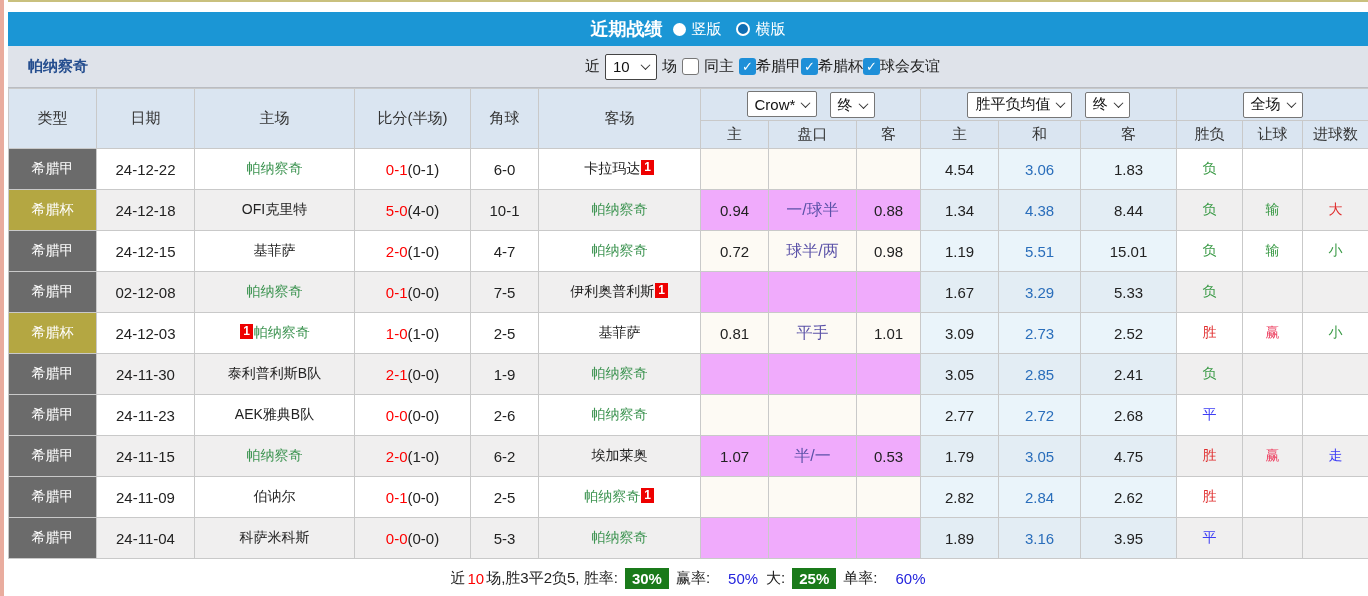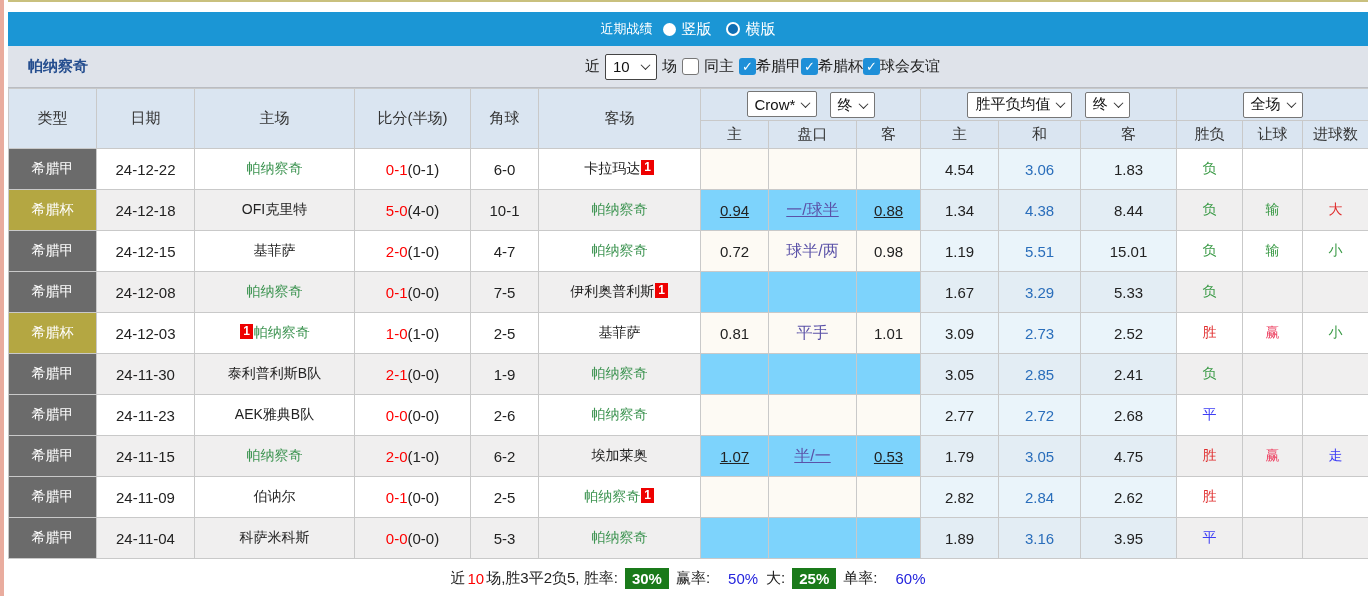--- a/index.html
+++ b/index.html
@@ -10,21 +10,21 @@
   }
   *{box-sizing:border-box;}
   html,body{margin:0;padding:0;}
   body{width:1368px;height:596px;overflow:hidden;background:#fff;position:relative;
        font-family:"Liberation Sans","DejaVu Sans",sans-serif;color:#222;}
   .left-strip{position:absolute;left:0;top:0;bottom:0;width:4px;background:#e9ac9e;}
   .topline{margin-left:8px;height:2px;background:#c9c07e;}
   .gap{height:10px;}
   .titlebar{margin-left:8px;height:34px;background:var(--header-blue);display:flex;
             align-items:center;justify-content:center;gap:10px;color:#fff;}
-  .titlebar .title{font-size:13px;font-weight:normal;}
+  .titlebar .title{font-size:18px;font-weight:bold;}
   .radio-opt{display:inline-flex;align-items:center;gap:6px;cursor:pointer;}
   .radio{width:13px;height:13px;border-radius:50%;background:#fff;display:inline-block;}
   .radio.unsel{background:#0f6eb3;border:2.5px solid #fff;width:14px;height:14px;}
   .radio-label{font-size:15px;color:#fff;}
   .filterbar{margin-left:8px;height:42px;background:#dfe3ea;display:flex;align-items:center;
              border-bottom:1px solid #b9bcc2;}
   .team-title{margin-left:20px;font-size:15px;font-weight:bold;color:#254e8f;}
   .filters{margin-left:auto;margin-right:428px;display:flex;align-items:center;gap:5px;font-size:15px;}
   .select{display:inline-flex;align-items:center;justify-content:space-between;background:#fff;
           border:1px solid #767676;border-radius:2px;height:26px;padding:0 7px;font-size:15px;color:#111;cursor:pointer;}
@@ -36,21 +36,21 @@
   .checkbox.unchecked{background:#fff;border:1.5px solid #777;}
   .checkbox.checked{background:#1e8fd8;color:#fff;font-size:13px;font-weight:bold;line-height:1;}
   table{border-collapse:collapse;table-layout:fixed;width:1360px;margin-left:8px;}
   th,td{border:1px solid #c9c9c9;text-align:center;overflow:hidden;white-space:nowrap;}
   thead th{background:#dae5f1;color:#333;font-weight:normal;font-size:15px;}
   tr.h-top th{height:32px;}
   tr.h-sub th{height:28px;}
   .grp .select{margin:0 4px;}
   tbody td{height:41px;font-size:15px;}
   tr.odd td{background:#fff;} tr.even td{background:#f0efef;}
-  tr.odd td.crow{background:#fdfaf4;} tr.even td.crow{background:#7dd3fc;text-decoration:underline;}
+  tr.odd td.crow{background:#fdfaf4;} tr.even td.crow{background:#f0abfc;}
   tr.odd td.avg{background:#eaf4fa;} tr.even td.avg{background:#e3edf4;}
   td.league{font-size:14px;color:#fff;}
   td.league.gray{background:var(--league-gray);}
   td.league.olive{background:var(--cup-olive);}
   .t-green{color:var(--team-green);}
   td.team{font-size:14px;}
   .ft{color:var(--score-red);} .ht{color:#222;}
   td.handicap{color:var(--handicap-purple);font-size:16px;}
   td.avg.mid{color:var(--draw-odds-blue);}
   td.res{font-size:14px;}
@@ -218,21 +218,21 @@
         <td class="crow">0.98</td>
         <td class="avg">1.19</td>
         <td class="avg mid">5.51</td>
         <td class="avg">15.01</td>
         <td class="res g">负</td>
         <td class="res g">输</td>
         <td class="res g">小</td>
       </tr>
       <tr class="even">
         <td class="league gray">希腊甲</td>
-        <td class="date">24-12-08</td>
+        <td class="date">02-12-08</td>
         <td class="team"><span class="t-green">帕纳察奇</span></td>
         <td class="score"><span class="ft">0-1</span><span class="ht">(0-0)</span></td>
         <td class="corner">7-5</td>
         <td class="team"><span>伊利奥普利斯</span><span class="badge">1</span></td>
         <td class="crow"></td>
         <td class="crow handicap"></td>
         <td class="crow"></td>
         <td class="avg">1.67</td>
         <td class="avg mid">3.29</td>
         <td class="avg">5.33</td>

